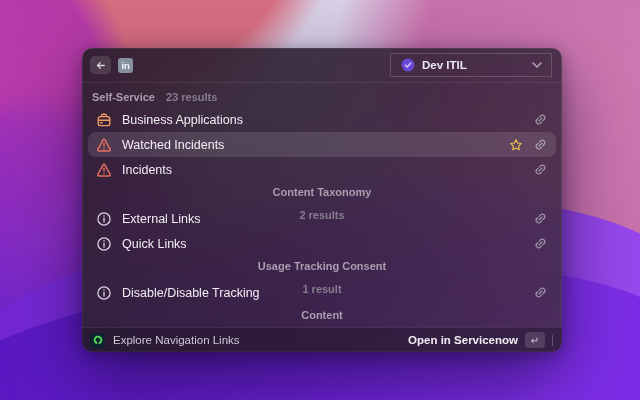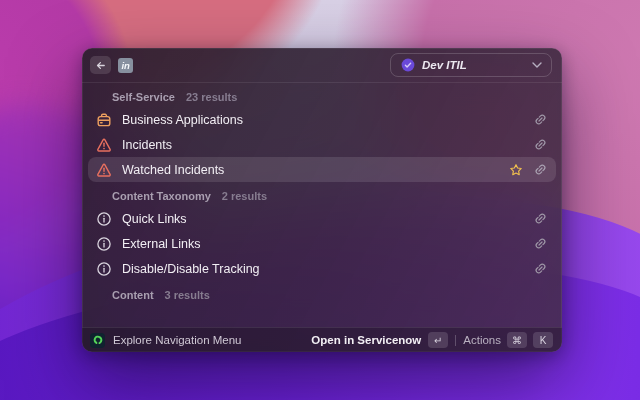--- a/index.html
+++ b/index.html
@@ -36,34 +36,34 @@
   .window{
     position:absolute;left:82px;top:48px;width:480px;height:304px;
     border-radius:10px;overflow:hidden;display:flex;flex-direction:column;
     background:linear-gradient(118deg, rgba(43,31,46,.94) 0%, rgba(52,37,56,.9) 55%, rgba(64,46,68,.86) 100%);
     backdrop-filter:blur(28px) saturate(160%);
     box-shadow:0 30px 70px rgba(15,4,40,.55), 0 4px 18px rgba(15,4,40,.35), inset 0 0 0 0.5px rgba(255,255,255,.14);
     box-sizing:border-box;
   }
   
   .topbar{flex:0 0 34px;display:flex;align-items:center;gap:7px;padding:0 10px 0 8px;
-    border-bottom:1px solid rgba(255,255,255,.08);font-style:italic;}
+    border-bottom:1px solid rgba(255,255,255,.08);}
   .back-btn{width:21px;height:18px;border-radius:5px;background:rgba(255,255,255,.12);
     display:flex;align-items:center;justify-content:center;cursor:default;}
   .favicon{width:15px;height:15px;border-radius:3px;background:#87909f;color:#f4f6f9;
     font-weight:bold;font-size:9.5px;display:flex;align-items:center;justify-content:center;letter-spacing:-.3px;}
   .dropdown{margin-left:auto;width:162px;height:24px;box-sizing:border-box;
-    border:1px solid rgba(255,255,255,.17);border-radius:8px;
+    border:1px solid rgba(255,255,255,.17);border-radius:1px;
     display:flex;align-items:center;gap:7px;padding:0 9px;}
   .dropdown-label{color:#ece8f0;font-size:11.5px;font-weight:bold;flex:1;}
   
   .list{flex:1 1 auto;overflow:hidden;padding:4px 6px 0;}
   .section-head{height:20px;display:flex;align-items:center;gap:11px;padding:0 4px;}
-  .section-head.mt{margin-top:4px;}
-  .sname{color:#a99fb0;font-size:11px;font-weight:bold;margin-left:20px;}
+  .section-head.mt{margin-top:4px;flex-direction:column;}
+  .sname{color:#a99fb0;font-size:11px;font-weight:bold;}
   .scount{color:#877d90;font-size:11px;font-weight:bold;}
   .row{height:25px;display:flex;align-items:center;gap:10px;padding:0 8px;border-radius:8px;}
   .row.selected{background:rgba(255,255,255,.11);}
   .row .label{color:#f2eff4;font-size:12.5px;}
   .row .spacer{flex:1;}
   .icon16{width:16px;height:16px;flex:0 0 auto;display:flex;align-items:center;justify-content:center;}
   .icon14{width:15px;height:15px;flex:0 0 auto;display:flex;align-items:center;justify-content:center;}
   
   .footer{flex:0 0 24px;border-top:1px solid rgba(255,255,255,.09);
     background:rgba(24,15,28,.35);display:flex;align-items:center;gap:8px;padding:0 9px 0 8px;}
@@ -136,59 +136,59 @@
           <svg width="15" height="15" viewBox="0 0 16 16">
             <g transform="rotate(-45 8 8)" fill="none" stroke="#9e96a6" stroke-width="1.3" stroke-linecap="round">
               <path d="M7.1 5.3 H5.3 a2.7 2.7 0 0 0 0 5.4 h1.8"></path>
               <path d="M8.9 5.3 h1.8 a2.7 2.7 0 0 1 0 5.4 H8.9"></path>
               <line x1="5.7" y1="8" x2="10.3" y2="8"></line>
             </g>
           </svg>
         </span>
       </div>
 
-      <div class="row">
+      <div class="row selected">
         <span class="icon16">
           <svg width="16" height="16" viewBox="0 0 16 16">
             <path d="M7.1 2.8 a1.05 1.05 0 0 1 1.8 0 l5.2 9.6 a1.05 1.05 0 0 1 -.9 1.55 H2.8 a1.05 1.05 0 0 1 -.9 -1.55 Z" fill="none" stroke="#e8705f" stroke-width="1.4" stroke-linejoin="round"></path>
             <line x1="8" y1="6.3" x2="8" y2="9.2" stroke="#e8705f" stroke-width="1.4" stroke-linecap="round"></line>
             <circle cx="8" cy="11.5" r="0.85" fill="#e8705f"></circle>
           </svg>
         </span>
-        <span class="label">Incidents</span>
-        <span class="spacer"></span>
-        <span class="icon14">
-          <svg width="15" height="15" viewBox="0 0 16 16">
-            <g transform="rotate(-45 8 8)" fill="none" stroke="#9e96a6" stroke-width="1.3" stroke-linecap="round">
-              <path d="M7.1 5.3 H5.3 a2.7 2.7 0 0 0 0 5.4 h1.8"></path>
-              <path d="M8.9 5.3 h1.8 a2.7 2.7 0 0 1 0 5.4 H8.9"></path>
-              <line x1="5.7" y1="8" x2="10.3" y2="8"></line>
-            </g>
-          </svg>
-        </span>
-      </div>
-
-      <div class="row selected">
+        <span class="label">Watched Incidents</span>
+        <span class="spacer"></span>
+        <span class="icon14">
+          <svg width="14" height="14" viewBox="0 0 16 16">
+            <path d="M8 1.9 l1.85 3.75 4.15.6 -3 2.95 .7 4.15 L8 11.4 4.3 13.35 5 9.2 2 6.25 6.15 5.65 Z" fill="none" stroke="#f2c14e" stroke-width="1.3" stroke-linejoin="round"></path>
+          </svg>
+        </span>
+        <span class="icon14">
+          <svg width="15" height="15" viewBox="0 0 16 16">
+            <g transform="rotate(-45 8 8)" fill="none" stroke="#a8a0b0" stroke-width="1.3" stroke-linecap="round">
+              <path d="M7.1 5.3 H5.3 a2.7 2.7 0 0 0 0 5.4 h1.8"></path>
+              <path d="M8.9 5.3 h1.8 a2.7 2.7 0 0 1 0 5.4 H8.9"></path>
+              <line x1="5.7" y1="8" x2="10.3" y2="8"></line>
+            </g>
+          </svg>
+        </span>
+      </div>
+
+      <div class="row">
         <span class="icon16">
           <svg width="16" height="16" viewBox="0 0 16 16">
             <path d="M7.1 2.8 a1.05 1.05 0 0 1 1.8 0 l5.2 9.6 a1.05 1.05 0 0 1 -.9 1.55 H2.8 a1.05 1.05 0 0 1 -.9 -1.55 Z" fill="none" stroke="#e8705f" stroke-width="1.4" stroke-linejoin="round"></path>
             <line x1="8" y1="6.3" x2="8" y2="9.2" stroke="#e8705f" stroke-width="1.4" stroke-linecap="round"></line>
             <circle cx="8" cy="11.5" r="0.85" fill="#e8705f"></circle>
           </svg>
         </span>
-        <span class="label">Watched Incidents</span>
-        <span class="spacer"></span>
-        <span class="icon14">
-          <svg width="14" height="14" viewBox="0 0 16 16">
-            <path d="M8 1.9 l1.85 3.75 4.15.6 -3 2.95 .7 4.15 L8 11.4 4.3 13.35 5 9.2 2 6.25 6.15 5.65 Z" fill="none" stroke="#f2c14e" stroke-width="1.3" stroke-linejoin="round"></path>
-          </svg>
-        </span>
-        <span class="icon14">
-          <svg width="15" height="15" viewBox="0 0 16 16">
-            <g transform="rotate(-45 8 8)" fill="none" stroke="#a8a0b0" stroke-width="1.3" stroke-linecap="round">
+        <span class="label">Incidents</span>
+        <span class="spacer"></span>
+        <span class="icon14">
+          <svg width="15" height="15" viewBox="0 0 16 16">
+            <g transform="rotate(-45 8 8)" fill="none" stroke="#9e96a6" stroke-width="1.3" stroke-linecap="round">
               <path d="M7.1 5.3 H5.3 a2.7 2.7 0 0 0 0 5.4 h1.8"></path>
               <path d="M8.9 5.3 h1.8 a2.7 2.7 0 0 1 0 5.4 H8.9"></path>
               <line x1="5.7" y1="8" x2="10.3" y2="8"></line>
             </g>
           </svg>
         </span>
       </div>
 
       <div class="section-head mt">
         <span class="sname">Content Taxonomy</span>
@@ -196,54 +196,58 @@
       </div>
 
       <div class="row">
         <span class="icon16">
           <svg width="16" height="16" viewBox="0 0 16 16">
             <circle cx="8" cy="8" r="6.1" fill="none" stroke="#d9d4de" stroke-width="1.3"></circle>
             <circle cx="8" cy="5.1" r="0.8" fill="#d9d4de"></circle>
             <line x1="8" y1="7.3" x2="8" y2="11" stroke="#d9d4de" stroke-width="1.3" stroke-linecap="round"></line>
           </svg>
         </span>
-        <span class="label">Quick Links</span>
+        <span class="label">External Links</span>
         <span class="spacer"></span>
         <span class="icon14">
           <svg width="15" height="15" viewBox="0 0 16 16">
             <g transform="rotate(-45 8 8)" fill="none" stroke="#9e96a6" stroke-width="1.3" stroke-linecap="round">
               <path d="M7.1 5.3 H5.3 a2.7 2.7 0 0 0 0 5.4 h1.8"></path>
               <path d="M8.9 5.3 h1.8 a2.7 2.7 0 0 1 0 5.4 H8.9"></path>
               <line x1="5.7" y1="8" x2="10.3" y2="8"></line>
             </g>
           </svg>
         </span>
       </div>
 
       <div class="row">
         <span class="icon16">
           <svg width="16" height="16" viewBox="0 0 16 16">
             <circle cx="8" cy="8" r="6.1" fill="none" stroke="#d9d4de" stroke-width="1.3"></circle>
             <circle cx="8" cy="5.1" r="0.8" fill="#d9d4de"></circle>
             <line x1="8" y1="7.3" x2="8" y2="11" stroke="#d9d4de" stroke-width="1.3" stroke-linecap="round"></line>
           </svg>
         </span>
-        <span class="label">External Links</span>
-        <span class="spacer"></span>
-        <span class="icon14">
-          <svg width="15" height="15" viewBox="0 0 16 16">
-            <g transform="rotate(-45 8 8)" fill="none" stroke="#9e96a6" stroke-width="1.3" stroke-linecap="round">
-              <path d="M7.1 5.3 H5.3 a2.7 2.7 0 0 0 0 5.4 h1.8"></path>
-              <path d="M8.9 5.3 h1.8 a2.7 2.7 0 0 1 0 5.4 H8.9"></path>
-              <line x1="5.7" y1="8" x2="10.3" y2="8"></line>
-            </g>
-          </svg>
-        </span>
-      </div>
-
+        <span class="label">Quick Links</span>
+        <span class="spacer"></span>
+        <span class="icon14">
+          <svg width="15" height="15" viewBox="0 0 16 16">
+            <g transform="rotate(-45 8 8)" fill="none" stroke="#9e96a6" stroke-width="1.3" stroke-linecap="round">
+              <path d="M7.1 5.3 H5.3 a2.7 2.7 0 0 0 0 5.4 h1.8"></path>
+              <path d="M8.9 5.3 h1.8 a2.7 2.7 0 0 1 0 5.4 H8.9"></path>
+              <line x1="5.7" y1="8" x2="10.3" y2="8"></line>
+            </g>
+          </svg>
+        </span>
+      </div>
+
+      <div class="section-head mt">
+        <span class="sname">Usage Tracking Consent</span>
+        <span class="scount">1 result</span>
+      </div>
 
       <div class="row">
         <span class="icon16">
           <svg width="16" height="16" viewBox="0 0 16 16">
             <circle cx="8" cy="8" r="6.1" fill="none" stroke="#d9d4de" stroke-width="1.3"></circle>
             <circle cx="8" cy="5.1" r="0.8" fill="#d9d4de"></circle>
             <line x1="8" y1="7.3" x2="8" y2="11" stroke="#d9d4de" stroke-width="1.3" stroke-linecap="round"></line>
           </svg>
         </span>
         <span class="label">Disable/Disable Tracking</span>
@@ -265,30 +269,25 @@
       </div>
 
     </div>
 
     <div class="footer">
       <span class="sn-logo">
         <svg width="12" height="12" viewBox="0 0 16 16">
           <circle cx="8" cy="8" r="4.5" fill="none" stroke="#55d459" stroke-width="2.6" stroke-dasharray="23.5 4.8" transform="rotate(118 8 8)" stroke-linecap="round"></circle>
         </svg>
       </span>
-      <span class="footer-cmd">Explore Navigation Menu</span>
+      <span class="footer-cmd">Explore Navigation Links</span>
 
       <div class="footer-right">
         <div class="primary-action">
           <span class="primary-label">Open in Servicenow</span>
           <span class="key-badge">↵</span>
         </div>
         <span class="v-sep"></span>
-        <div class="actions-group">
-          <span class="actions-label">Actions</span>
-          <span class="key-badge">⌘</span>
-          <span class="key-badge">K</span>
-        </div>
       </div>
     </div>
 
   </div>
 </div>
 
 </body></html>

